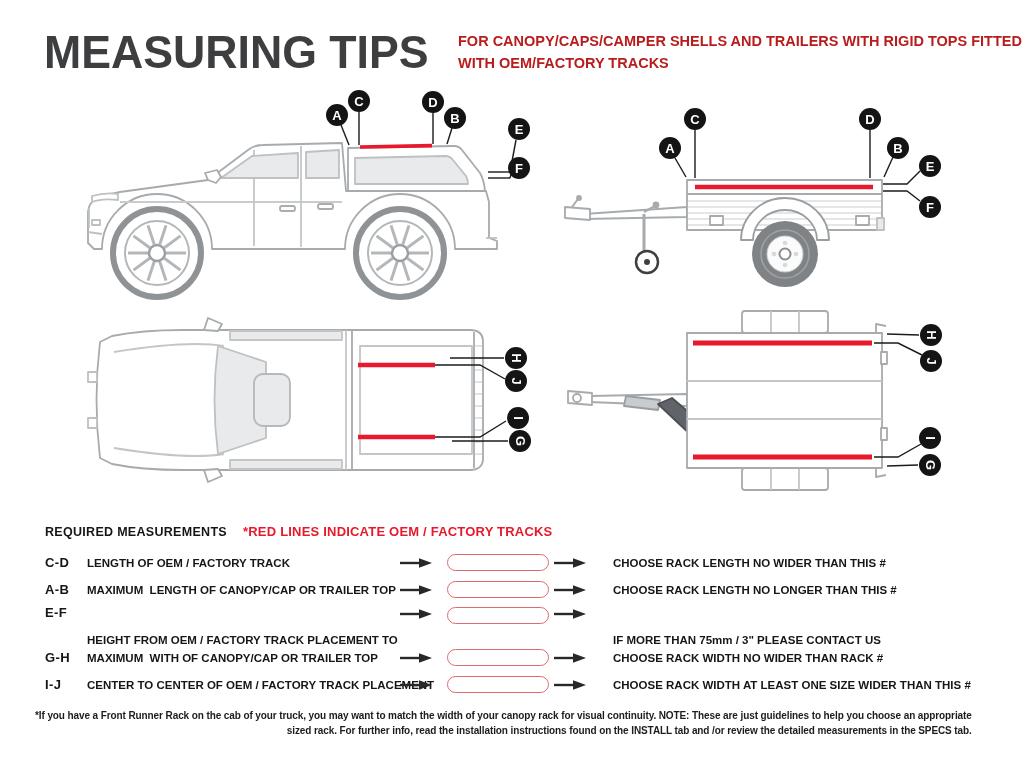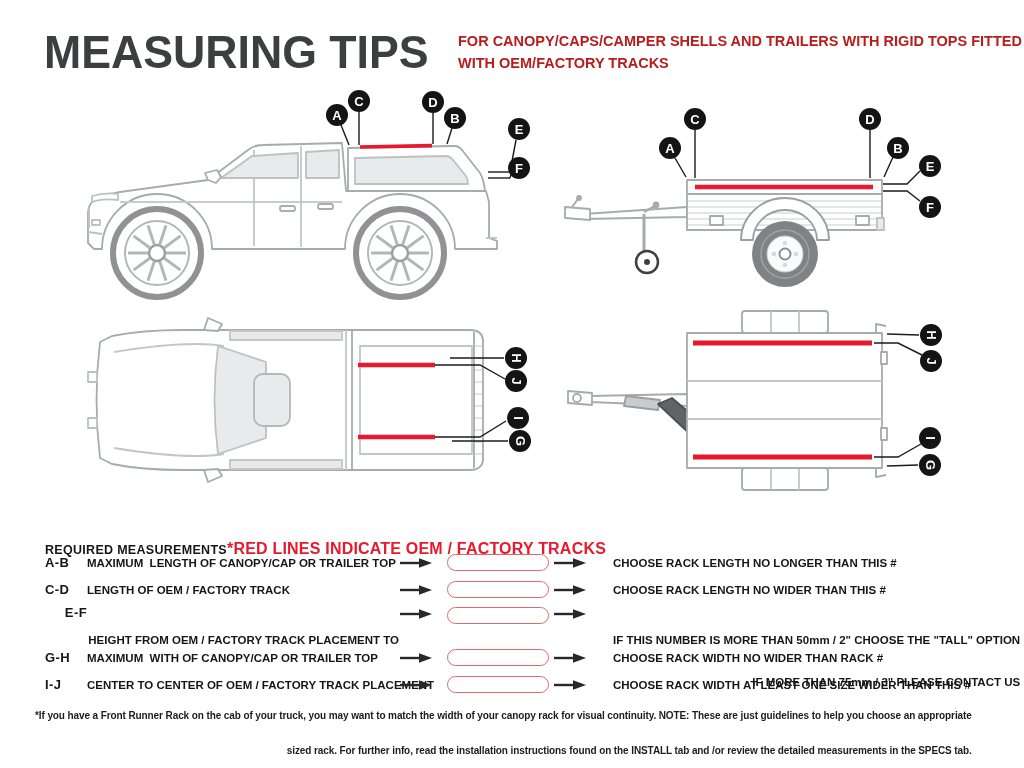--- a/index.html
+++ b/index.html
@@ -8,37 +8,37 @@
   .abs{position:absolute;}
   
   .title{left:44px;top:24px;font-size:47px;font-weight:bold;color:#3d3e40;
          letter-spacing:0;transform:scaleX(.95);transform-origin:left top;white-space:nowrap;}
   .subtitle{left:458px;top:30px;font-size:14.5px;font-weight:bold;color:#b91c1c;
             line-height:22px;white-space:nowrap;}
   
   .dg{position:absolute;}
   svg text.badge-letter{font-family:"Liberation Sans",sans-serif;font-size:13px;font-weight:bold;fill:#fff;}
   
-  .mhead{left:45px;top:540px;display:flex;align-items:baseline;white-space:nowrap;}
+  .mhead{left:45px;top:524px;display:flex;gap:16px;align-items:baseline;white-space:nowrap;}
   .mhead .h{font-size:12.5px;font-weight:bold;color:#161618;letter-spacing:.3px;}
-  .mhead .n{font-size:16px;font-weight:bold;color:#e8192c;letter-spacing:.2px;}
+  .mhead .n{font-size:13px;font-weight:bold;color:#e8192c;letter-spacing:.2px;}
   .mtable{left:45px;top:549px;width:970px;}
   .mrow{display:grid;grid-template-columns:42px 312px 48px 106px 60px auto;
         align-items:center;height:27px;}
-  .mrow.tall{height:41px;align-items:start;padding-top:2px;box-sizing:border-box;text-align:right;}
+  .mrow.tall{height:41px;align-items:start;padding-top:2px;box-sizing:border-box;}
   .mrow.tall .arrow{margin-top:3px;}
   .mrow.tall .pill{margin-top:2px;}
   .code{font-size:13px;font-weight:bold;letter-spacing:.4px;color:#161618;}
   .desc,.result{font-size:11.5px;font-weight:bold;color:#161618;line-height:14px;white-space:pre;}
   .pill{width:100px;height:15px;border:1.4px solid #e0696d;border-radius:10px;background:#fff;}
   .acell{display:flex;}
   
   .footnote{left:35px;top:708px;font-size:10px;font-weight:bold;color:#1c1c1e;
             line-height:15px;letter-spacing:-.1px;}
-  .footnote .l2{padding-left:7px;margin-top:20px;}
+  .footnote .l2{padding-left:7px;}
   .footnote div{white-space:nowrap;text-align:right;}
 </style>
 </head>
 <body>
 
 <div class="abs title">MEASURING TIPS</div>
 <div class="abs subtitle">
   <div>FOR CANOPY/CAPS/CAMPER SHELLS AND TRAILERS WITH RIGID TOPS FITTED</div>
   <div>WITH OEM/FACTORY TRACKS</div>
 </div>
@@ -265,59 +265,59 @@
 </svg>
 
 <div class="abs mhead">
   <span class="h">REQUIRED MEASUREMENTS</span>
   <span class="n">*RED LINES INDICATE OEM / FACTORY TRACKS</span>
 </div>
 
 <div class="abs mtable">
 
   <div class="mrow">
+    <div class="code">C-D</div>
+    <div class="desc"><span>LENGTH OF OEM / FACTORY TRACK</span></div>
+    <div class="acell">
+        <svg class="arrow" width="34" height="12" viewBox="0 0 34 12">
+          <line x1="1" y1="6" x2="21" y2="6" stroke="#28282a" stroke-width="2.4"></line>
+          <polygon points="20,1.2 33,6 20,10.8" fill="#28282a"></polygon>
+        </svg>
+      </div>
+    <div class="pcell">
+        <div class="pill"></div>
+      </div>
+    <div class="acell">
+        <svg class="arrow" width="34" height="12" viewBox="0 0 34 12">
+          <line x1="1" y1="6" x2="21" y2="6" stroke="#28282a" stroke-width="2.4"></line>
+          <polygon points="20,1.2 33,6 20,10.8" fill="#28282a"></polygon>
+        </svg>
+      </div>
+    <div class="result"><span>CHOOSE RACK LENGTH NO WIDER THAN THIS #</span></div>
+  </div>
+
+  <div class="mrow">
     <div class="code">A-B</div>
     <div class="desc"><span>MAXIMUM  LENGTH OF CANOPY/CAP OR TRAILER TOP</span></div>
     <div class="acell">
         <svg class="arrow" width="34" height="12" viewBox="0 0 34 12">
           <line x1="1" y1="6" x2="21" y2="6" stroke="#28282a" stroke-width="2.4"></line>
           <polygon points="20,1.2 33,6 20,10.8" fill="#28282a"></polygon>
         </svg>
       </div>
     <div class="pcell">
         <div class="pill"></div>
       </div>
     <div class="acell">
         <svg class="arrow" width="34" height="12" viewBox="0 0 34 12">
           <line x1="1" y1="6" x2="21" y2="6" stroke="#28282a" stroke-width="2.4"></line>
           <polygon points="20,1.2 33,6 20,10.8" fill="#28282a"></polygon>
         </svg>
       </div>
     <div class="result"><span>CHOOSE RACK LENGTH NO LONGER THAN THIS #</span></div>
-  </div>
-
-  <div class="mrow">
-    <div class="code">C-D</div>
-    <div class="desc"><span>LENGTH OF OEM / FACTORY TRACK</span></div>
-    <div class="acell">
-        <svg class="arrow" width="34" height="12" viewBox="0 0 34 12">
-          <line x1="1" y1="6" x2="21" y2="6" stroke="#28282a" stroke-width="2.4"></line>
-          <polygon points="20,1.2 33,6 20,10.8" fill="#28282a"></polygon>
-        </svg>
-      </div>
-    <div class="pcell">
-        <div class="pill"></div>
-      </div>
-    <div class="acell">
-        <svg class="arrow" width="34" height="12" viewBox="0 0 34 12">
-          <line x1="1" y1="6" x2="21" y2="6" stroke="#28282a" stroke-width="2.4"></line>
-          <polygon points="20,1.2 33,6 20,10.8" fill="#28282a"></polygon>
-        </svg>
-      </div>
-    <div class="result"><span>CHOOSE RACK LENGTH NO WIDER THAN THIS #</span></div>
   </div>
 
   <div class="mrow tall">
     <div class="code">E-F</div>
     <div class="desc">
       <div>HEIGHT FROM OEM / FACTORY TRACK PLACEMENT TO</div>
     </div>
     <div class="acell">
         <svg class="arrow" width="34" height="12" viewBox="0 0 34 12">
           <line x1="1" y1="6" x2="21" y2="6" stroke="#28282a" stroke-width="2.4"></line>
@@ -327,21 +327,20 @@
     <div class="pcell">
         <div class="pill"></div>
       </div>
     <div class="acell">
         <svg class="arrow" width="34" height="12" viewBox="0 0 34 12">
           <line x1="1" y1="6" x2="21" y2="6" stroke="#28282a" stroke-width="2.4"></line>
           <polygon points="20,1.2 33,6 20,10.8" fill="#28282a"></polygon>
         </svg>
       </div>
     <div class="result">
-      <div>IF THIS NUMBER IS MORE THAN 50mm / 2" CHOOSE THE "TALL" OPTION</div>
       <div>IF MORE THAN 75mm / 3" PLEASE CONTACT US</div>
     </div>
   </div>
 
   <div class="mrow">
     <div class="code">G-H</div>
     <div class="desc"><span>MAXIMUM  WITH OF CANOPY/CAP OR TRAILER TOP</span></div>
     <div class="acell">
         <svg class="arrow" width="34" height="12" viewBox="0 0 34 12">
           <line x1="1" y1="6" x2="21" y2="6" stroke="#28282a" stroke-width="2.4"></line>

